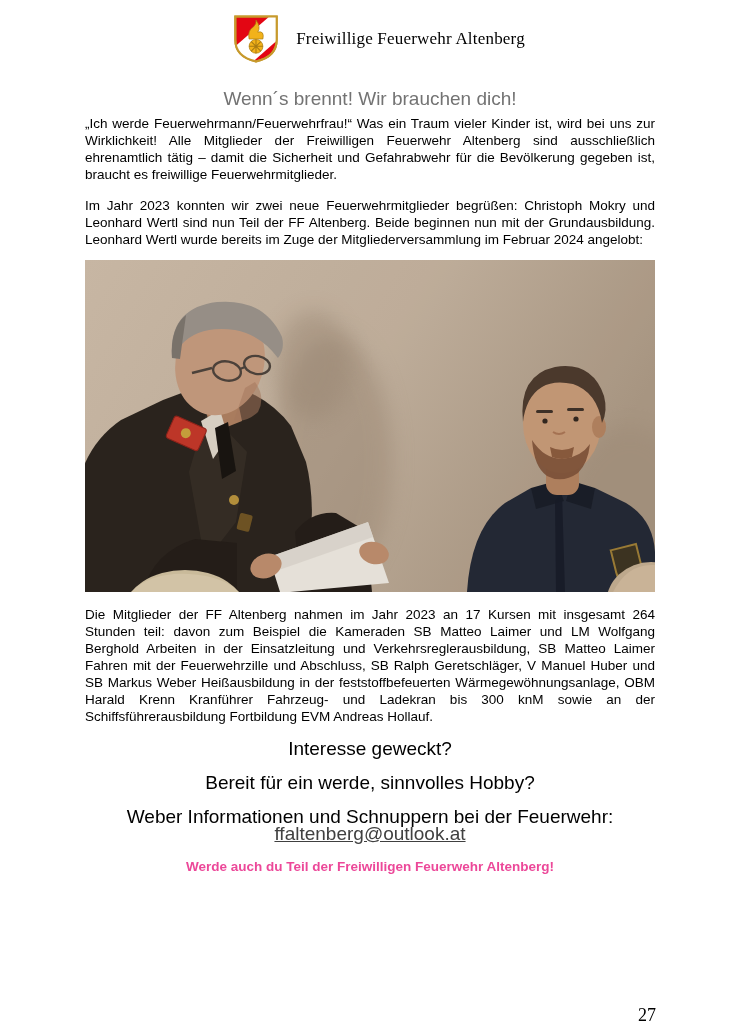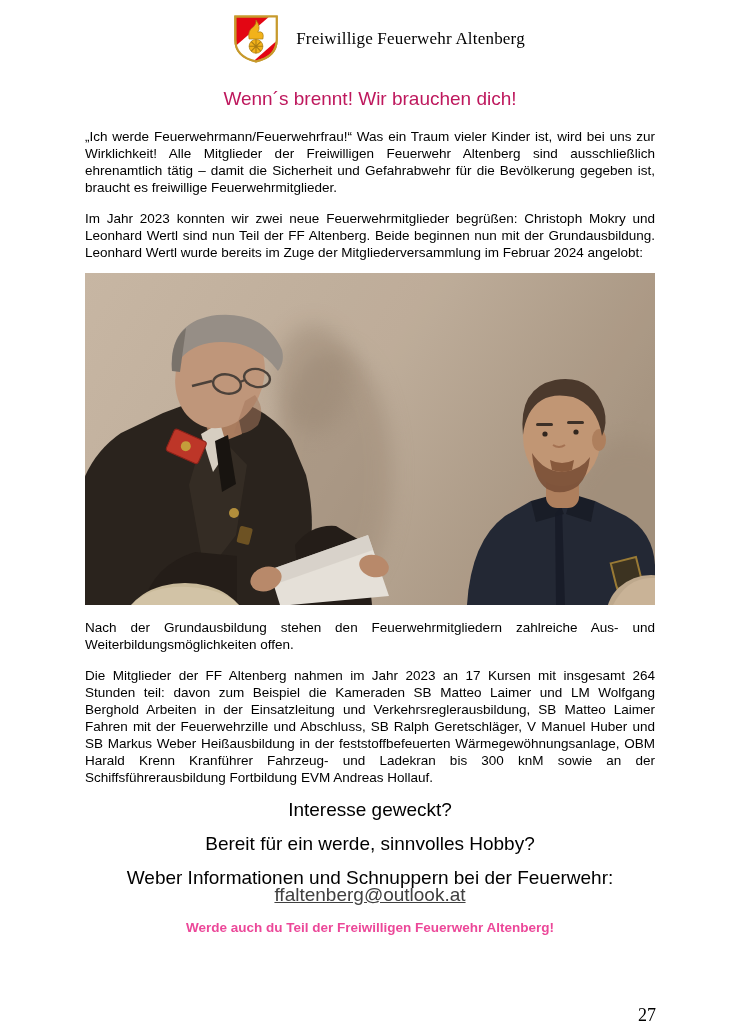--- a/index.html
+++ b/index.html
@@ -20,28 +20,28 @@
   .crest{width:52px;height:50px;flex:0 0 auto;}
   .org-name{
     font-family:"Liberation Serif",serif;
     font-size:17px;letter-spacing:0.2px;
   }
   
   .content{padding:0 76px 0 85px;}
   .page-title{
     margin:24px 0 0 0;
     font-size:19px;font-weight:400;
-    color:#be185d;text-align:center;
+    color:#737373;text-align:center;
   }
   p.body-par{
     font-size:13.5px;line-height:17px;
     text-align:justify;
     margin:14px 0 0 0;
   }
-  p.first-par{margin-top:18px;}
+  p.first-par{margin-top:5px;}
   .photo-wrap{margin-top:12px;width:570px;height:332px;}
   .photo-wrap svg{display:block;width:570px;height:332px;}
   .cta{
     font-size:19px;line-height:17px;
     text-align:center;margin:17px 0 0 0;
   }
   .cta-first{margin-top:15px;}
   .email-link{
     color:#404040;text-decoration:underline;cursor:pointer;
   }
@@ -162,21 +162,20 @@
 
         <ellipse cx="100" cy="350" rx="60" ry="40" fill="#cfc0a0"></ellipse>
         <path d="M46 332 Q66 312 104 314 Q140 316 156 334 L46 334 Z" fill="#d8caac"></path>
         <ellipse cx="566" cy="344" rx="45" ry="42" fill="#c2ad91"></ellipse>
         <path d="M528 332 Q542 305 566 305 L570 305 L570 332 Z" fill="#cfb99c"></path>
 
         <rect width="570" height="332" fill="#5c4a38" opacity="0.05"></rect>
       </svg>
     </div>
 
-    <p class="body-par">Nach der Grundausbildung stehen den Feuerwehrmitgliedern zahlreiche Aus- und Weiterbildungsmöglichkeiten offen.</p>
 
     <p class="body-par">Die Mitglieder der FF Altenberg nahmen im Jahr 2023 an 17 Kursen mit insgesamt 264 Stunden teil: davon zum Beispiel die Kameraden SB Matteo Laimer und LM Wolfgang Berghold Arbeiten in der Einsatzleitung und Verkehrsreglerausbildung, SB Matteo Laimer Fahren mit der Feuerwehrzille und Abschluss, SB Ralph Geretschläger, V Manuel Huber und SB Markus Weber Heißausbildung in der feststoffbefeuerten Wärmegewöhnungsanlage, OBM Harald Krenn Kranführer Fahrzeug- und Ladekran bis 300 knM sowie an der Schiffsführerausbildung Fortbildung EVM Andreas Hollauf.</p>
 
     <p class="cta cta-first">Interesse geweckt?</p>
     <p class="cta">Bereit für ein werde, sinnvolles Hobby?</p>
 
     <p class="cta"><span>Weber Informationen und Schnuppern bei der Feuerwehr: </span><a class="email-link">ffaltenberg@outlook.at</a></p>
 
     <p class="closing">Werde auch du Teil der Freiwilligen Feuerwehr Altenberg!</p>
 

